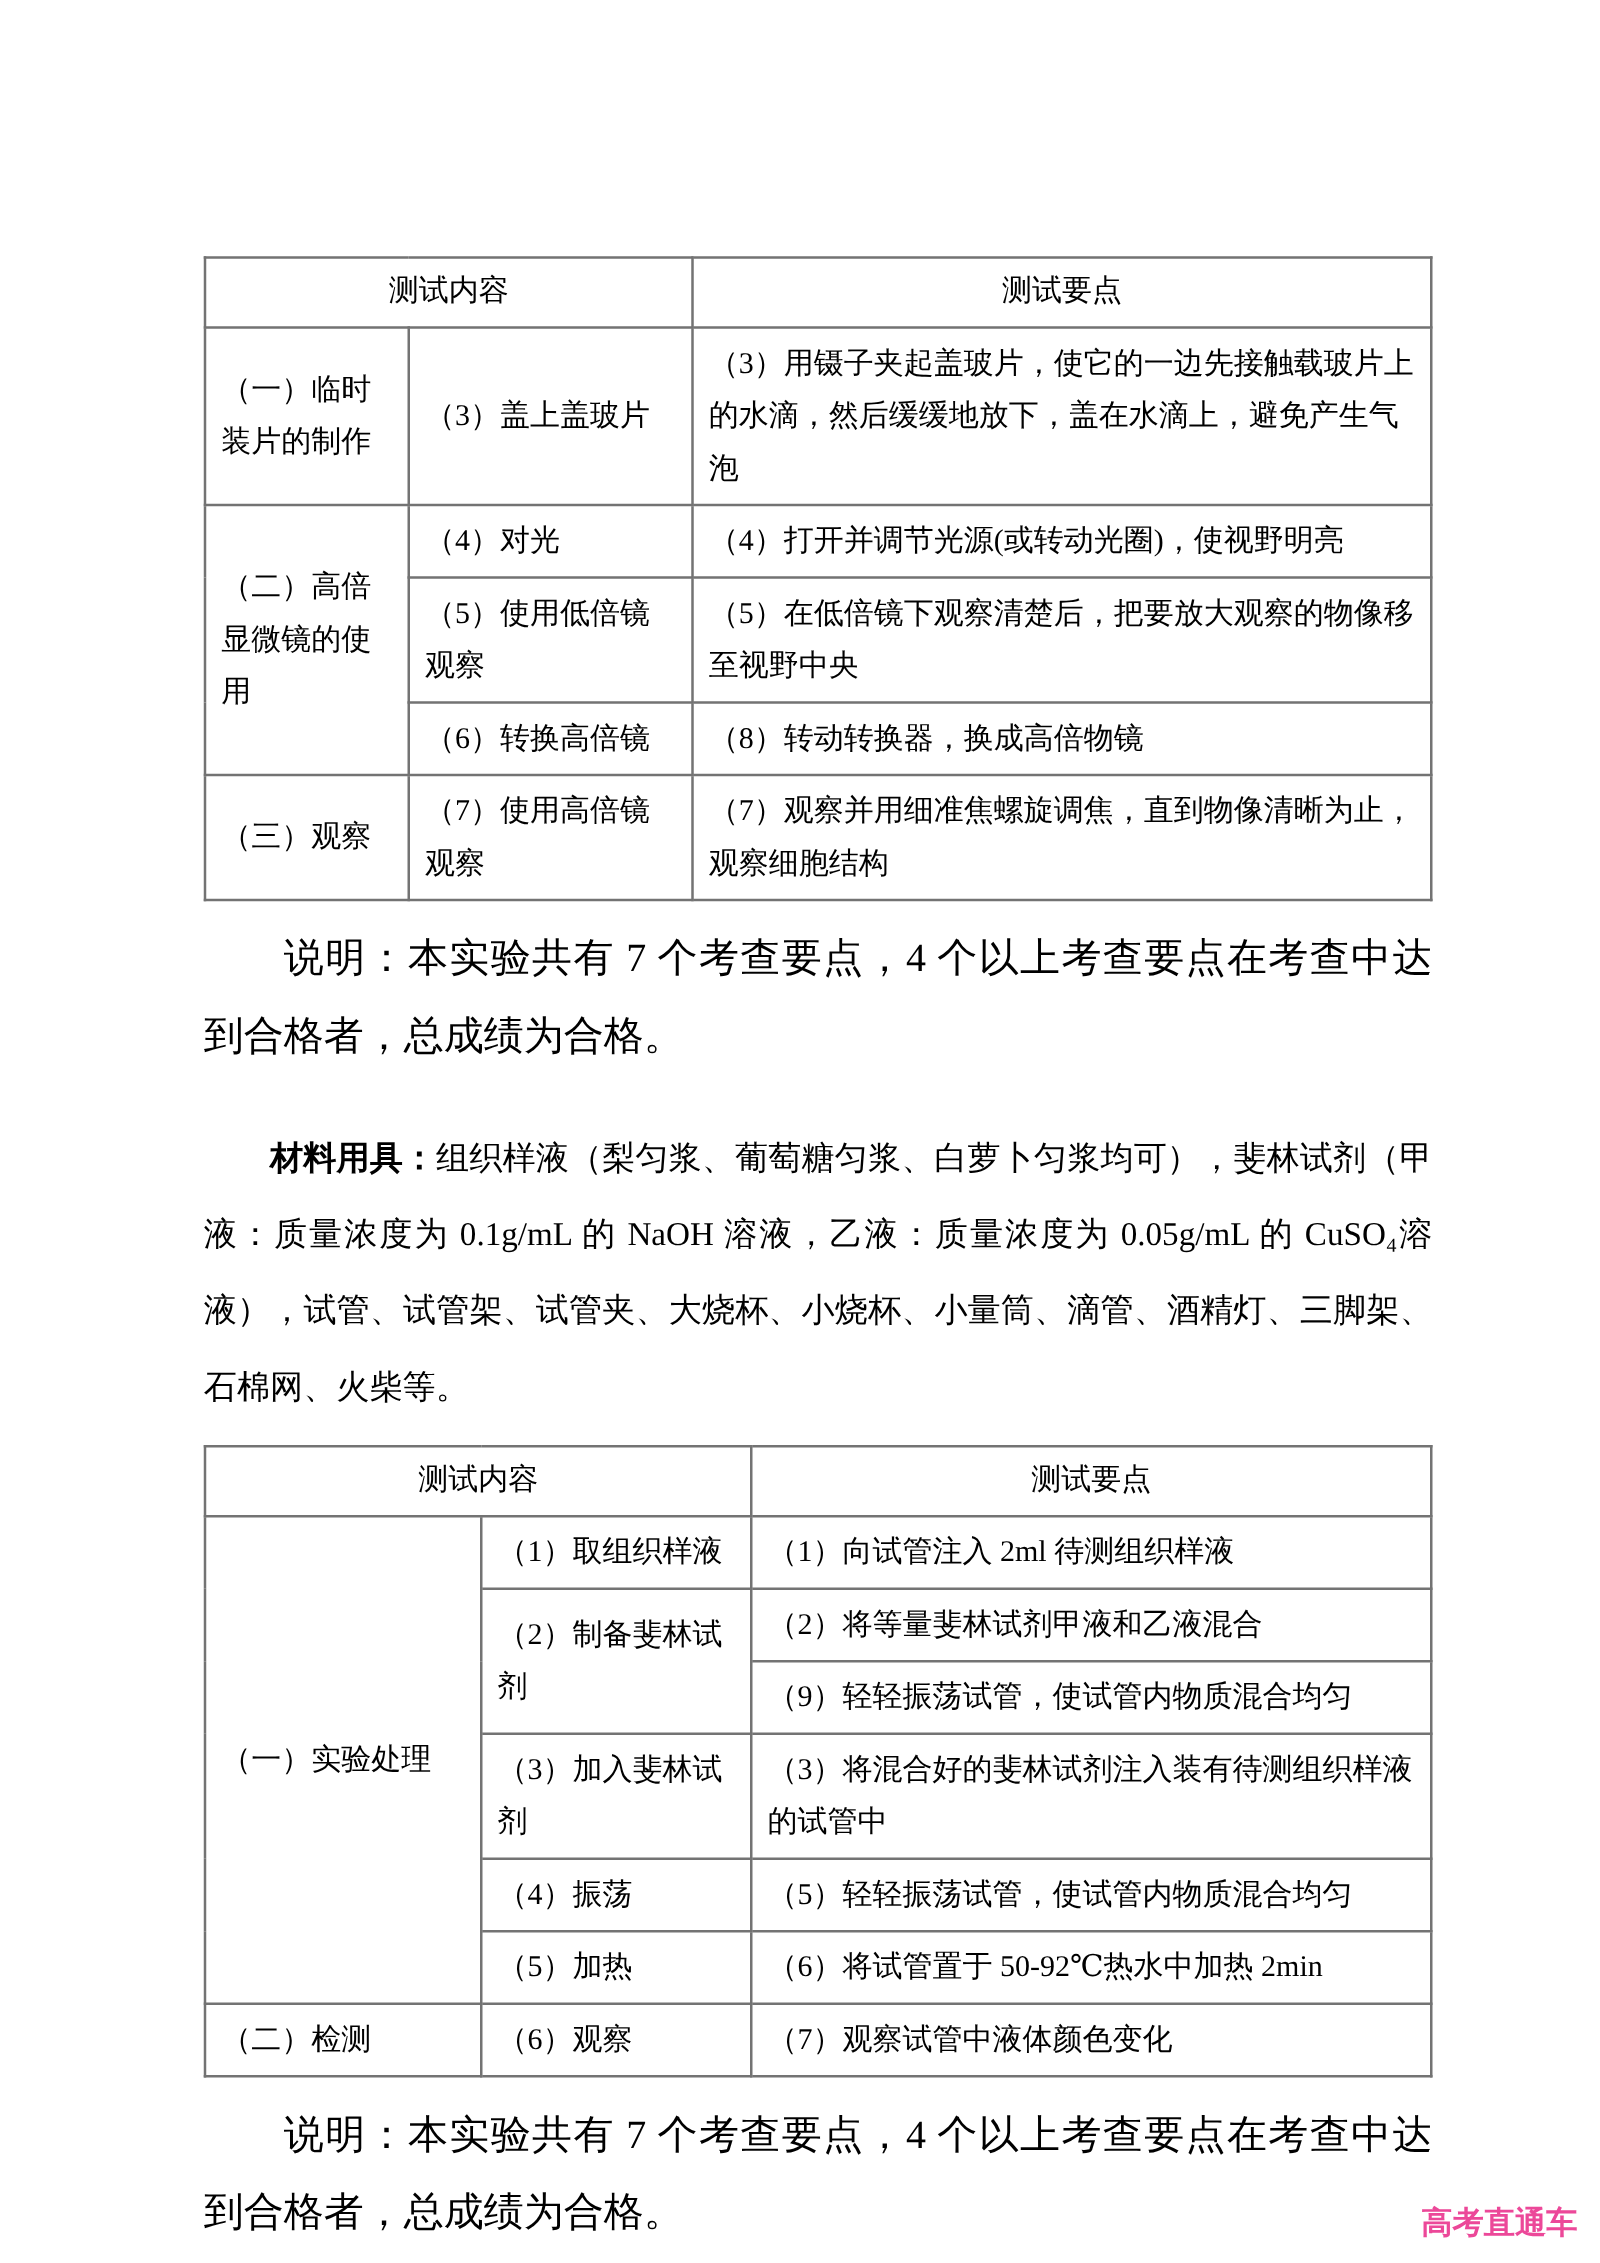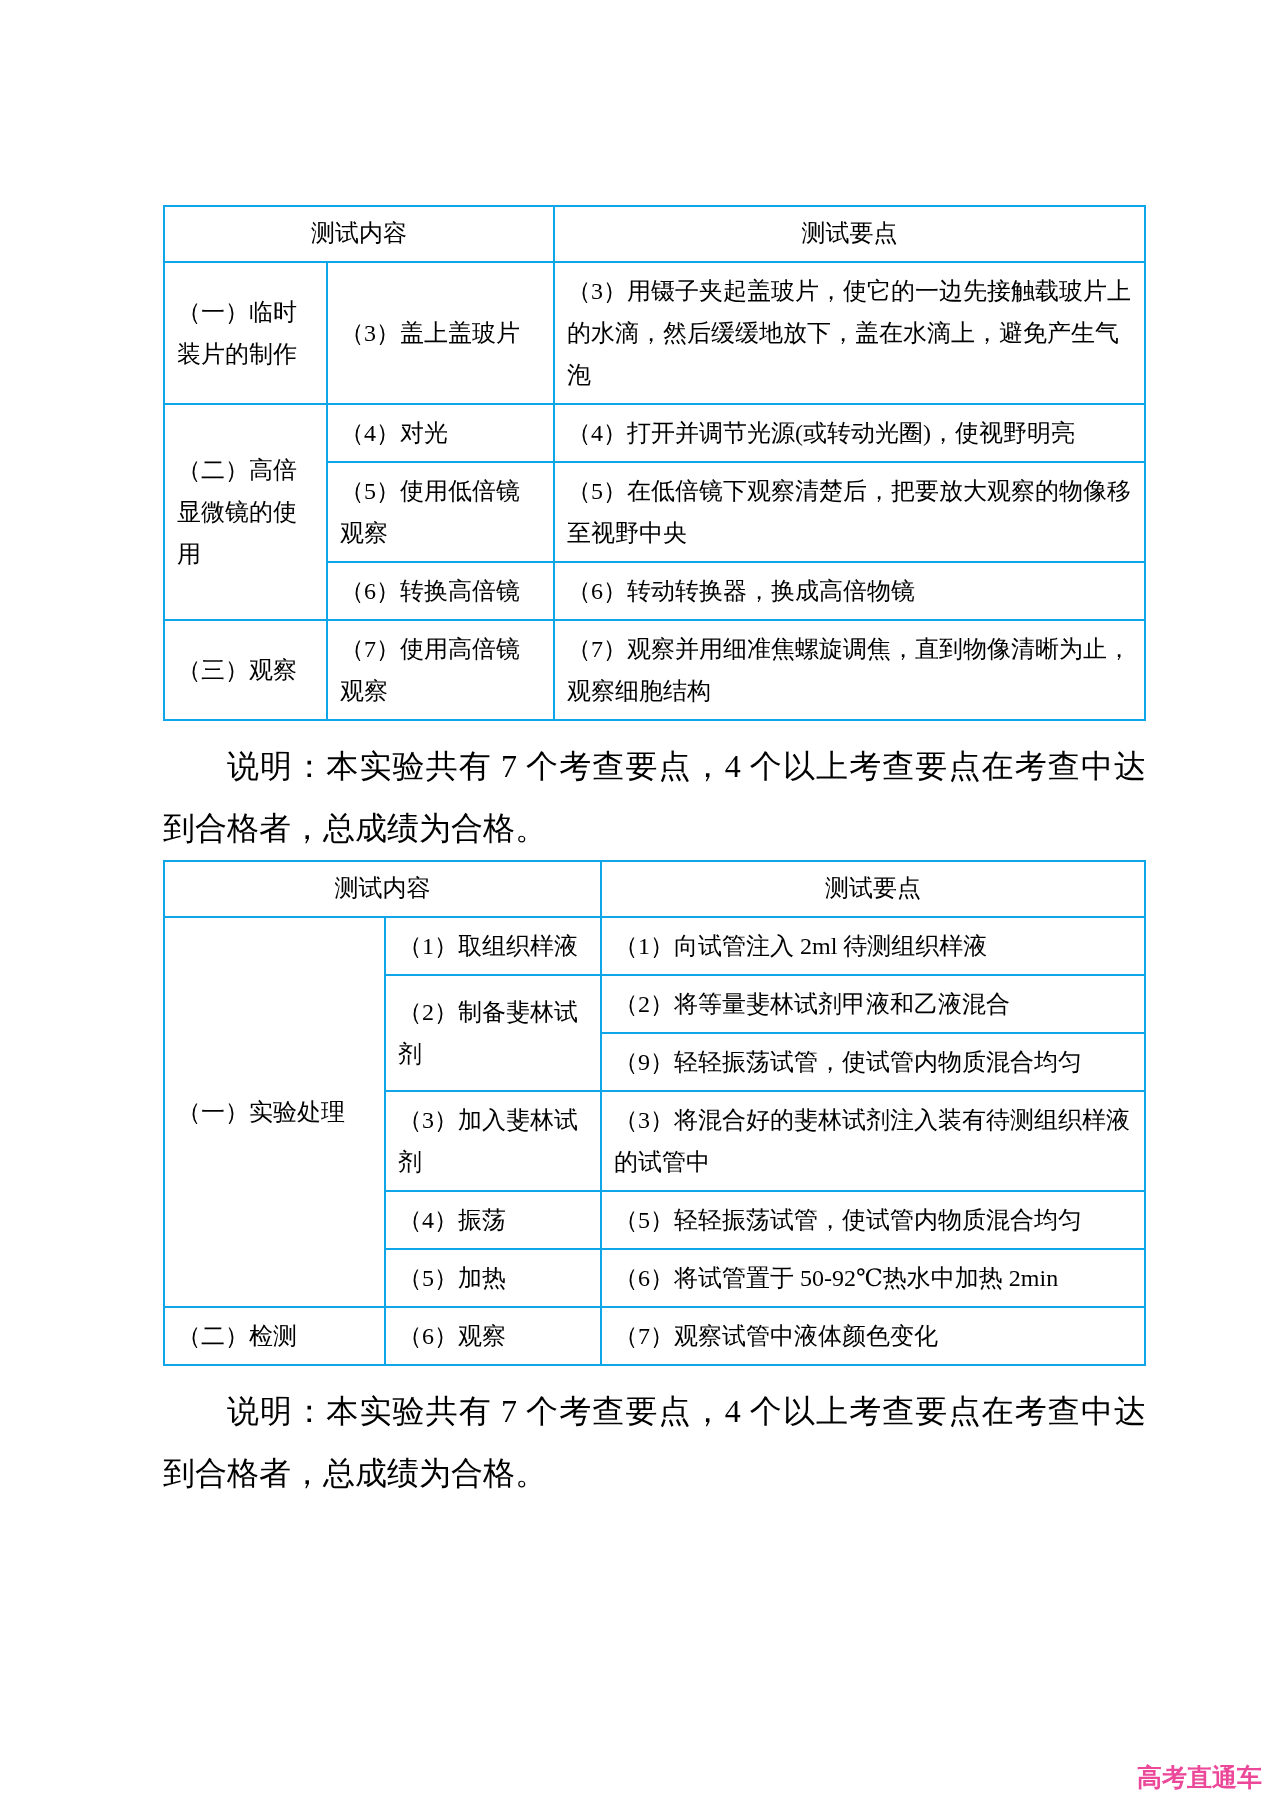--- a/index.html
+++ b/index.html
@@ -18,21 +18,21 @@
     left: 163px;
     top: 205px;
     width: 983px;
   }
   table.tbl {
     border-collapse: collapse;
     width: 100%;
     table-layout: fixed;
   }
   table.tbl td {
-    border: 2px solid #0ea5e9;
+    border: 2px solid #737373;
     font-size: 24px;
     line-height: 1.75;
     padding: 7px 12px;
     vertical-align: middle;
     word-break: break-all;
   }
   tr.header-row td {
     text-align: center;
     height: 56px;
     padding: 6px;
@@ -100,33 +100,34 @@
       <td class="group-cell" rowspan="3">（二）高倍显微镜的使用</td>
       <td class="step-cell">（4）对光</td>
       <td class="detail-cell">（4）打开并调节光源(或转动光圈)，使视野明亮</td>
     </tr>
     <tr>
       <td class="step-cell">（5）使用低倍镜观察</td>
       <td class="detail-cell">（5）在低倍镜下观察清楚后，把要放大观察的物像移至视野中央</td>
     </tr>
     <tr>
       <td class="step-cell">（6）转换高倍镜</td>
-      <td class="detail-cell">（6）转动转换器，换成高倍物镜</td>
+      <td class="detail-cell">（8）转动转换器，换成高倍物镜</td>
     </tr>
     <tr>
       <td class="group-cell">（三）观察</td>
       <td class="step-cell">（7）使用高倍镜观察</td>
       <td class="detail-cell">（7）观察并用细准焦螺旋调焦，直到物像清晰为止，观察细胞结构</td>
     </tr>
   </tbody>
     </table>
 
   <p class="note">说明：本实验共有 7 个考查要点，4 个以上考查要点在考查中达到合格者，总成绩为合格。</p>
 
 
+  <p class="materials"><span class="materials-label">材料用具：</span><span>组织样液（梨匀浆、葡萄糖匀浆、白萝卜匀浆均可），斐林试剂（甲液：质量浓度为 0.1g/mL 的 NaOH 溶液，乙液：质量浓度为 0.05g/mL 的 CuSO₄溶液），试管、试管架、试管夹、大烧杯、小烧杯、小量筒、滴管、酒精灯、三脚架、石棉网、火柴等。</span></p>
 
   <table class="tbl">
     <colgroup>
       <col style="width:221px">
       <col style="width:216px">
       <col>
     </colgroup>
     <tbody>
         <tr class="header-row">
       <td colspan="2">测试内容</td>

